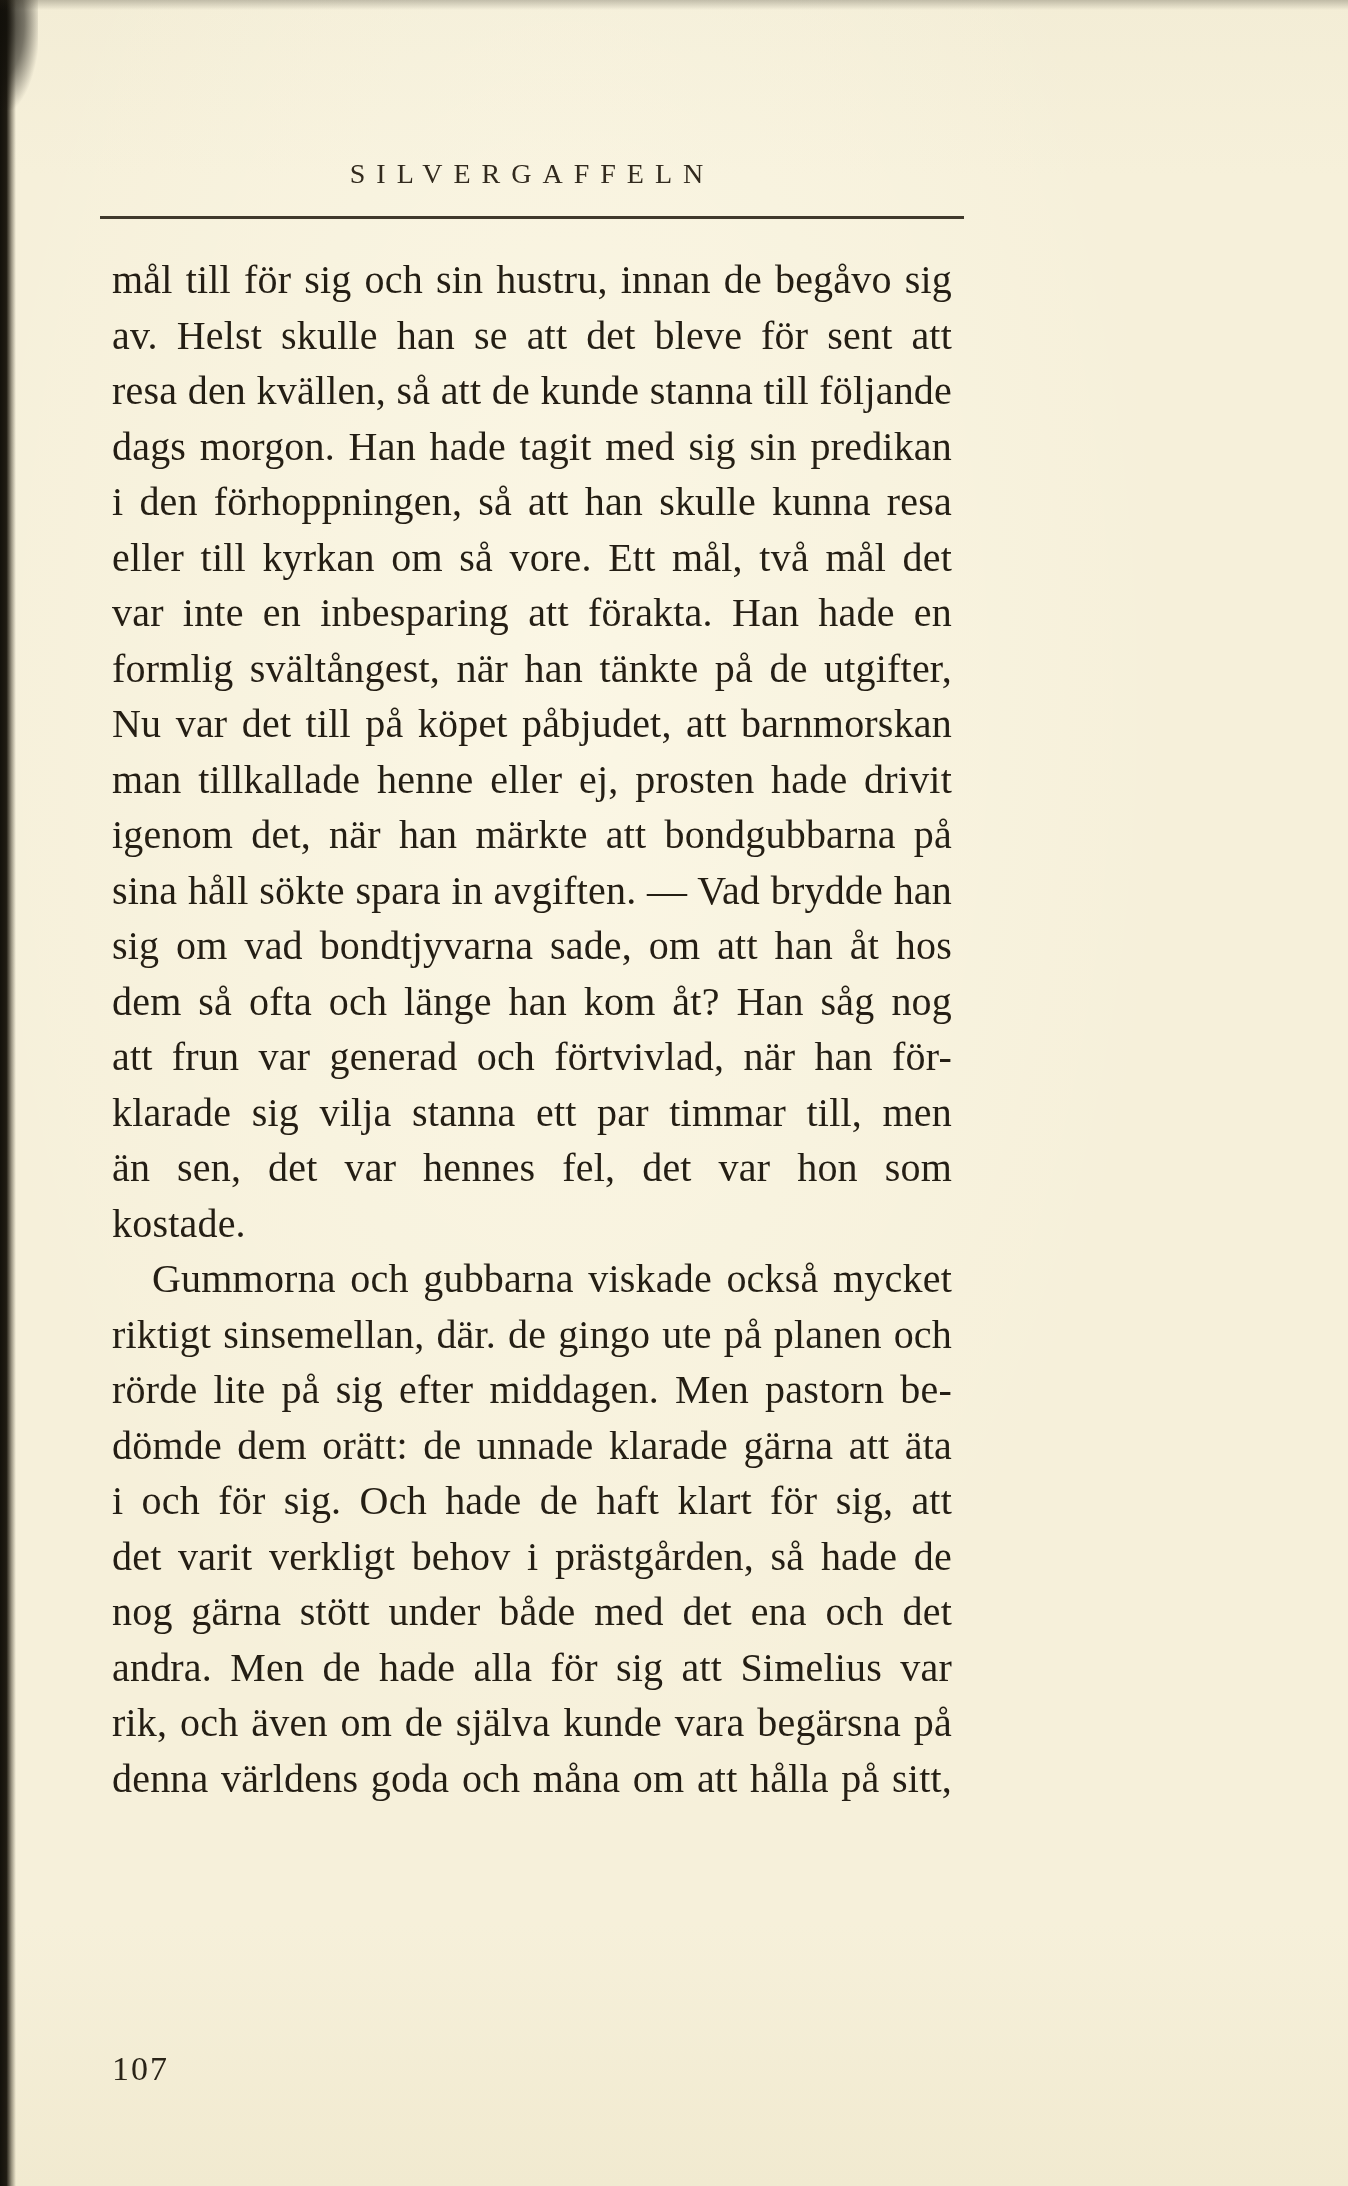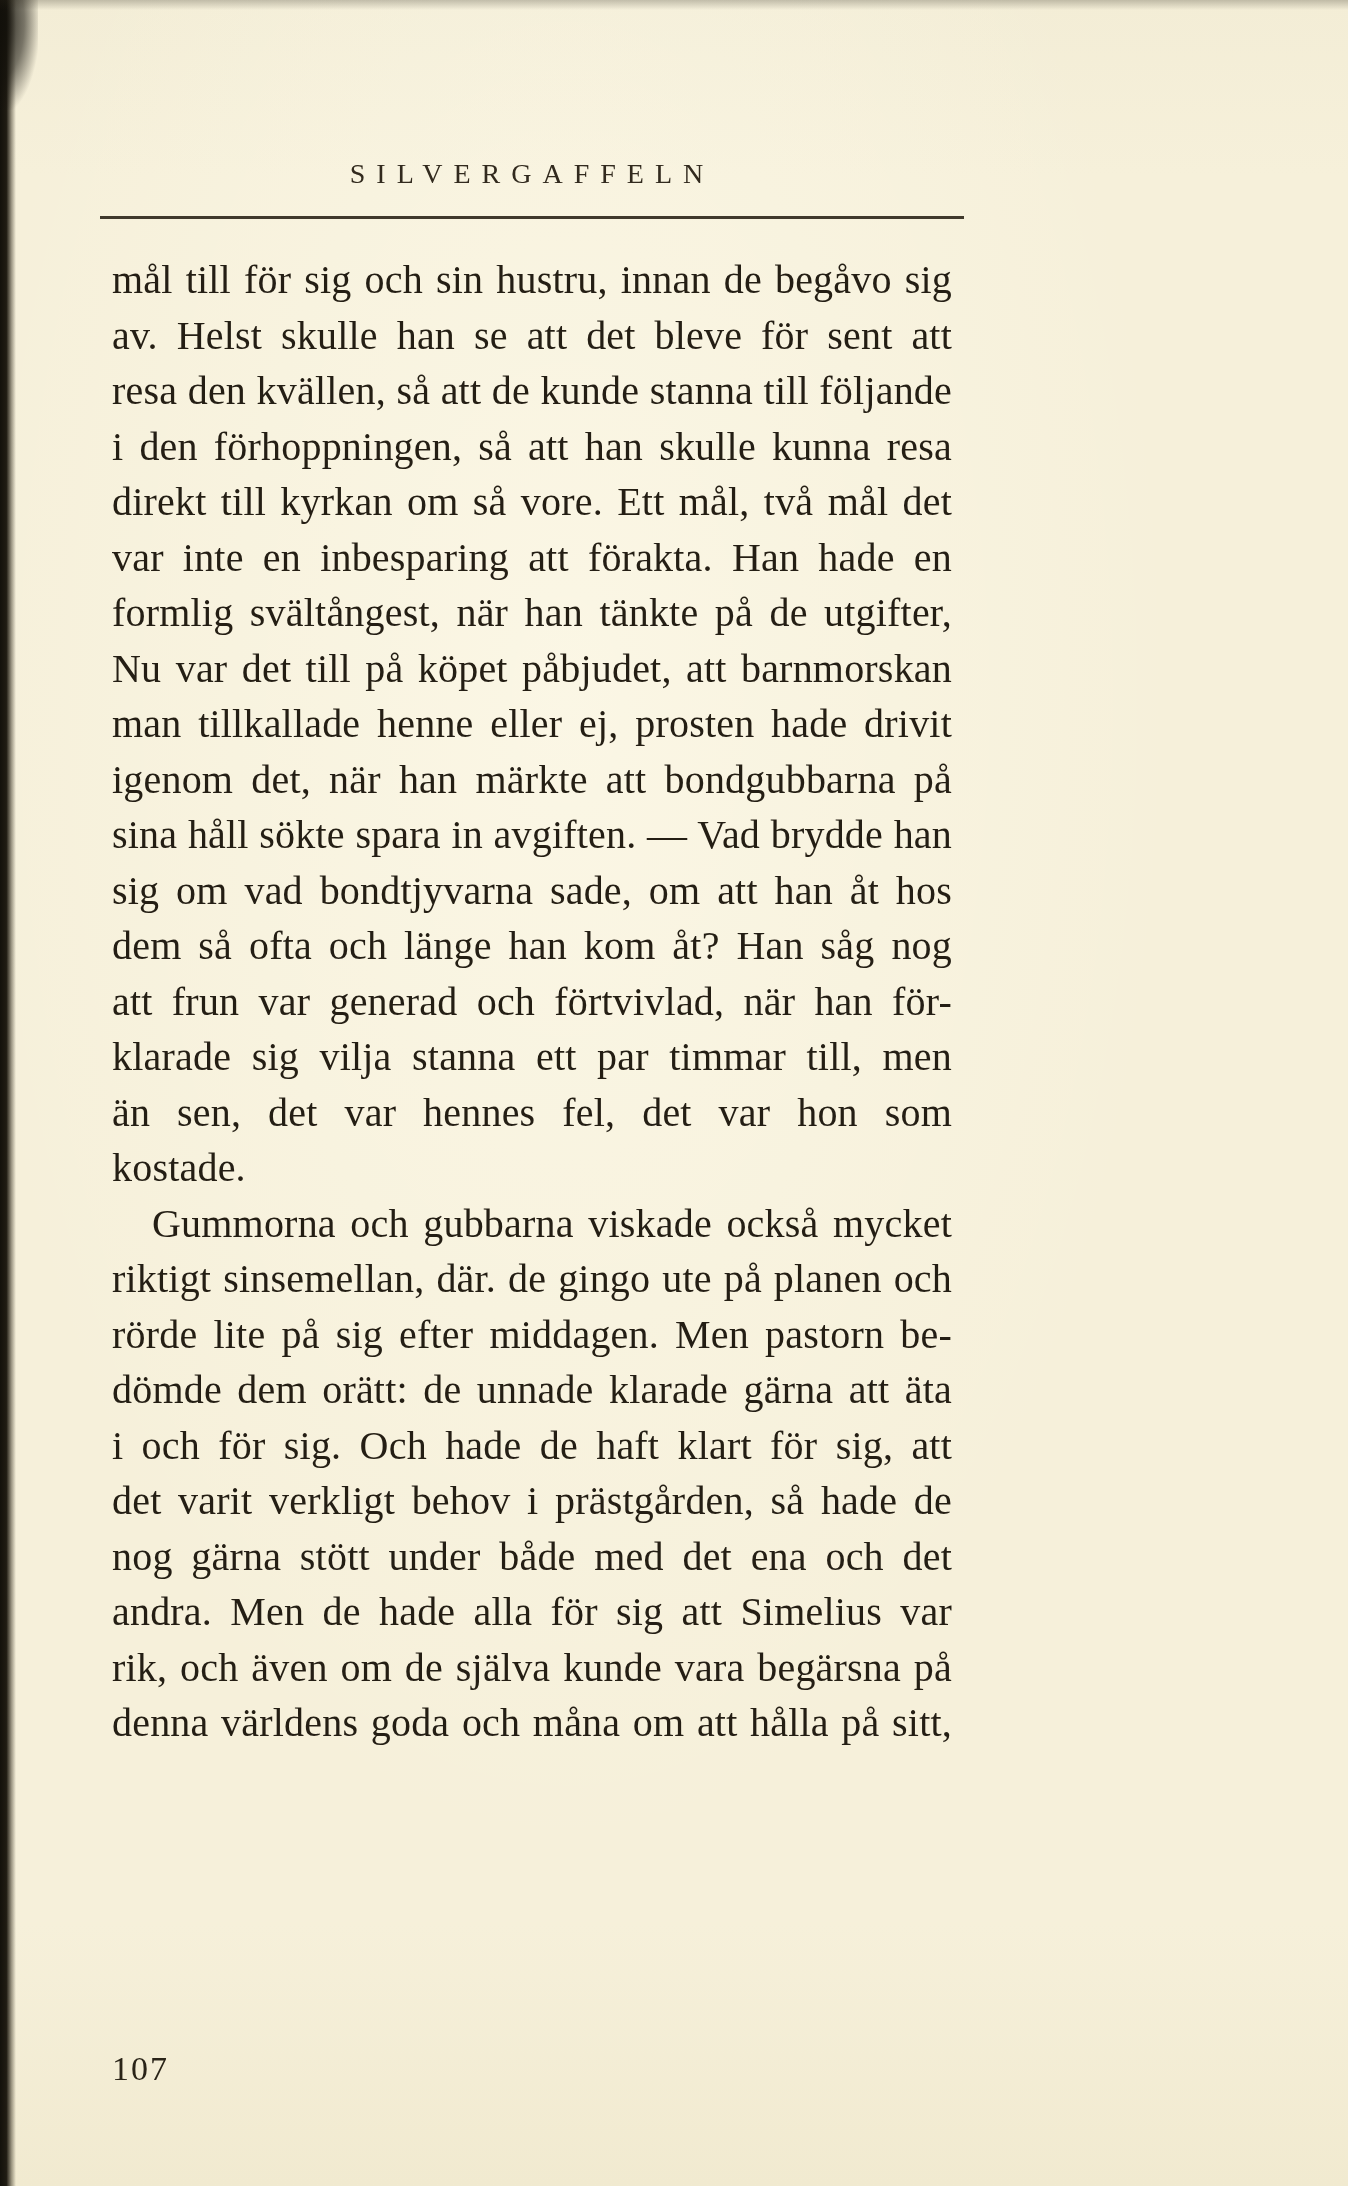--- a/index.html
+++ b/index.html
@@ -111,22 +111,23 @@
   <div class="scan-top"></div>
 
   <h1 class="header-title">SILVERGAFFELN</h1>
 
   <div class="header-rule"></div>
 
   <div class="text-body">
       <div class="line">mål till för sig och sin hustru, innan de begåvo sig</div>
       <div class="line">av. Helst skulle han se att det bleve för sent att</div>
       <div class="line">resa den kvällen, så att de kunde stanna till följande</div>
+      <div class="line">dags morgon. Han hade tagit med sig sin predikan</div>
       <div class="line">i den förhoppningen, så att han skulle kunna resa</div>
-      <div class="line">direkt till kyrkan om så vore. Ett mål, två mål det</div>
+      <div class="line">eller till kyrkan om så vore. Ett mål, två mål det</div>
       <div class="line">var inte en inbesparing att förakta. Han hade en</div>
       <div class="line">formlig svältångest, när han tänkte på de utgifter,</div>
       <div class="line">Nu var det till på köpet påbjudet, att barnmorskan</div>
       <div class="line">man tillkallade henne eller ej, prosten hade drivit</div>
       <div class="line">igenom det, när han märkte att bondgubbarna på</div>
       <div class="line">sina håll sökte spara in avgiften. — Vad brydde han</div>
       <div class="line">sig om vad bondtjyvarna sade, om att han åt hos</div>
       <div class="line">dem så ofta och länge han kom åt? Han såg nog</div>
       <div class="line">att frun var generad och förtvivlad, när han för-</div>
       <div class="line">klarade sig vilja stanna ett par timmar till, men</div>

